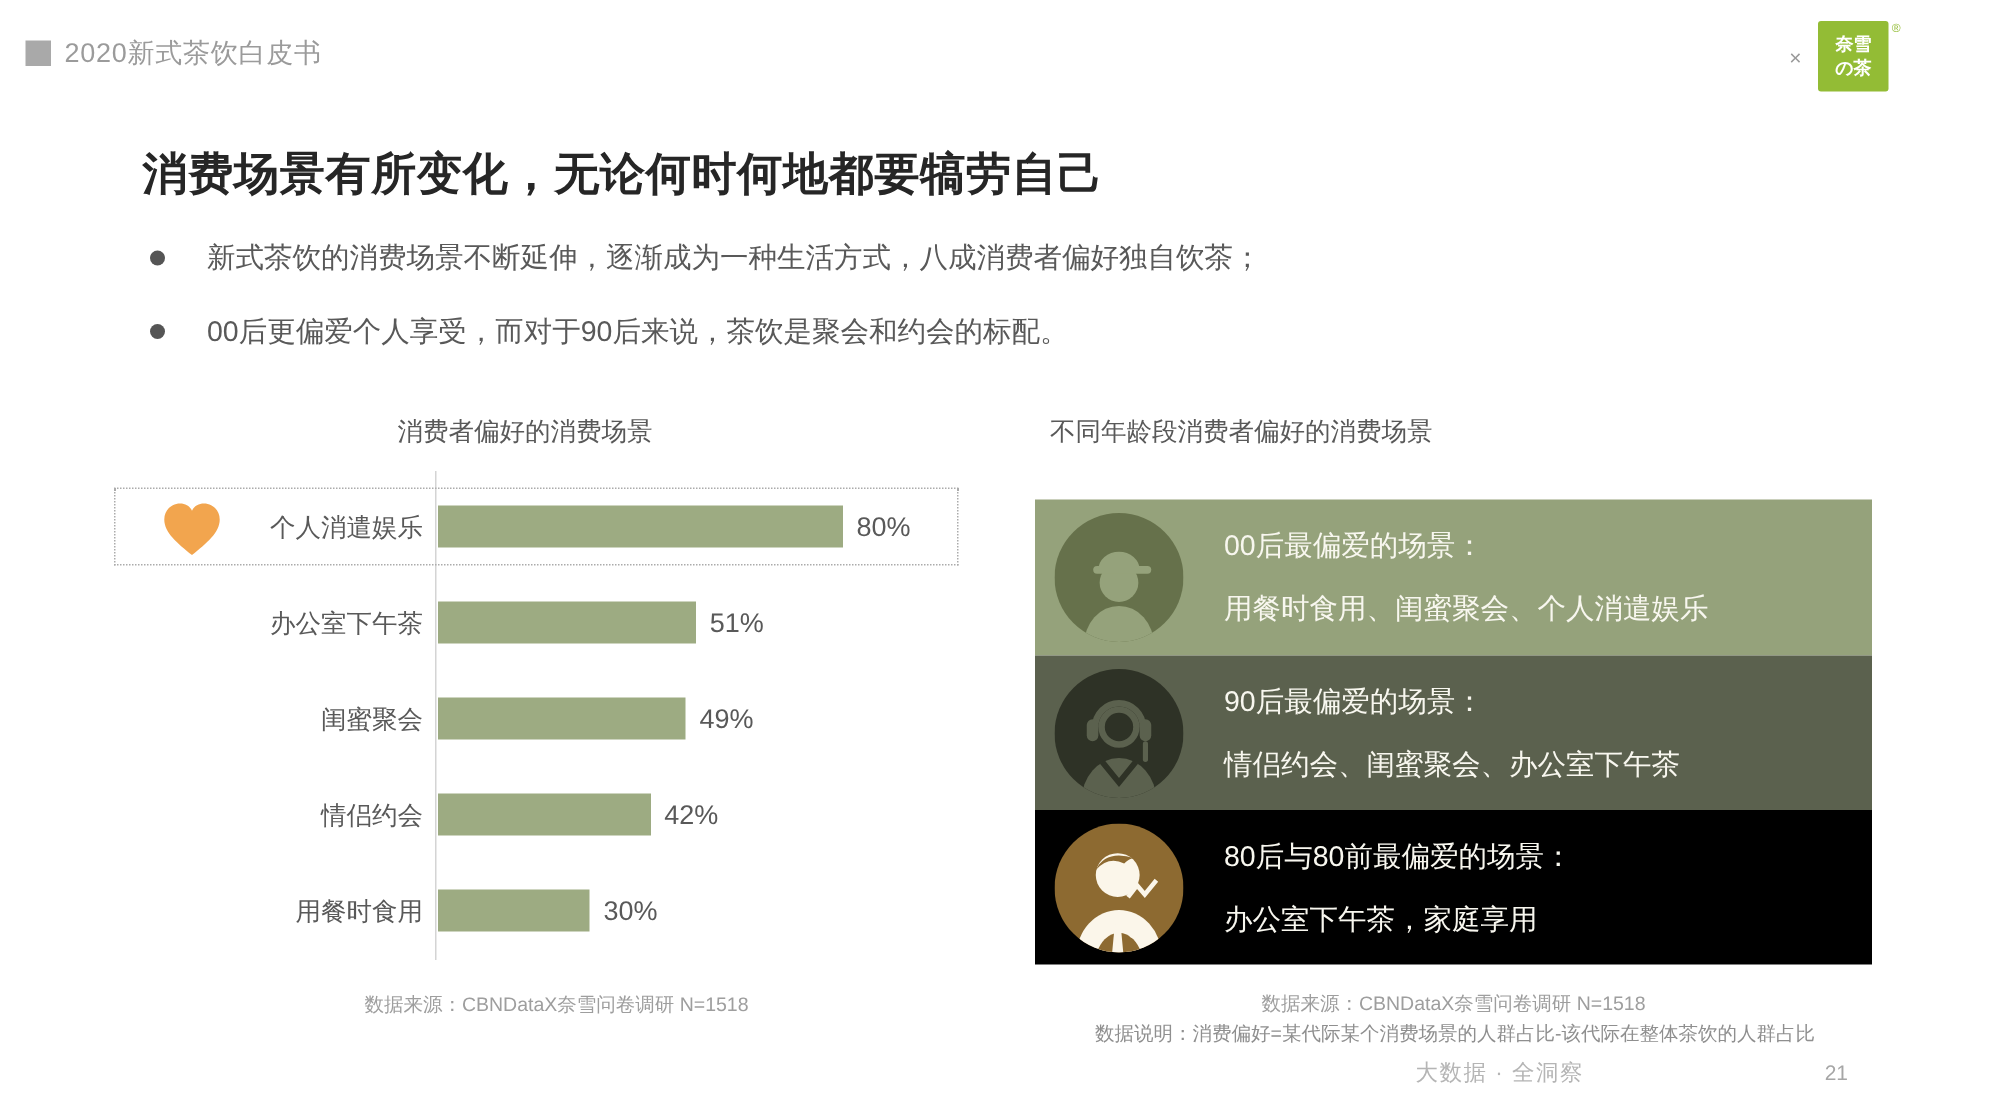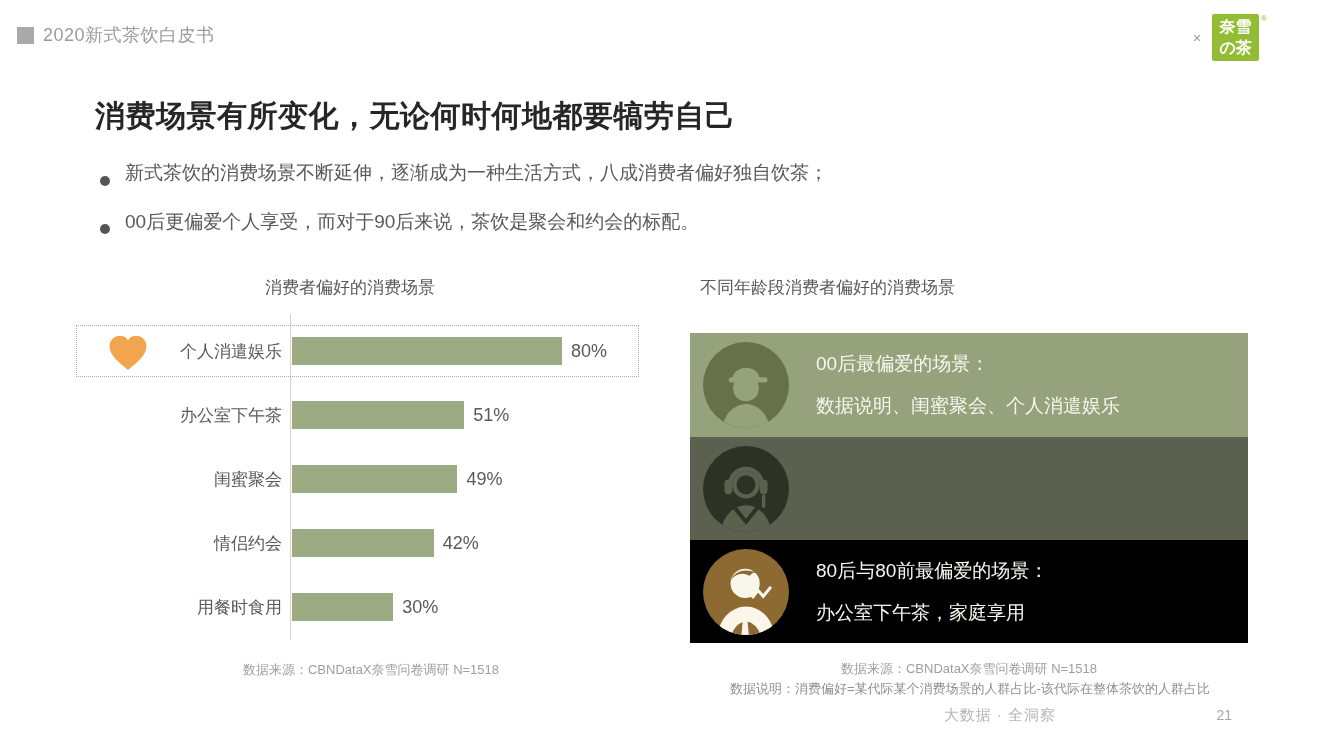--- a/index.html
+++ b/index.html
@@ -11,28 +11,28 @@
   
   .doc-title { position:absolute; left:17px; top:23px; display:flex; align-items:center; gap:9px; }
   .doc-title .sq { width:17px; height:17px; background:#a9a9a9; }
   .doc-title .txt { font-size:18px; color:#9b9b9b; letter-spacing:0.5px; }
   .logos { position:absolute; right:66px; top:14px; display:flex; align-items:center; }
   .cbn { text-align:center; }
   .cbn-word { font-size:24px; font-weight:900; color:#151515; letter-spacing:0.5px; line-height:1; }
   .cbn-tag { font-size:10px; color:#3a3a3a; letter-spacing:2.8px; margin-top:5px; font-weight:bold; }
   .x-sep { color:#9a9a9a; font-size:14px; margin:0 11px; }
   .naixue { width:47px; height:47px; background:#93bc35; color:#ffffff; font-weight:700;
-    font-size:16px; line-height:1.3; display:flex; flex-direction:column; align-items:center;
+    font-size:12px; line-height:1.3; display:flex; flex-direction:column; align-items:center;
     justify-content:center; border-radius:2px; }
   .reg { color:#93bc35; font-size:8px; margin-left:2px; align-self:flex-start; }
   
   h1.page-title { position:absolute; left:95px; top:96px; font-size:30px; font-weight:700;
     color:#262626; letter-spacing:0.5px; }
   ul.bullets { position:absolute; left:100px; top:160px; list-style:none; }
-  ul.bullets li { display:flex; align-items:flex-end; gap:15px; margin-bottom:23px; }
+  ul.bullets li { display:flex; align-items:flex-start; gap:28px; margin-bottom:23px; }
   ul.bullets .dot { width:10px; height:10px; border-radius:50%; background:#555555; margin-top:7px; flex:none; }
   ul.bullets .btxt { font-size:19px; color:#595959; line-height:1.35; }
   
   .chart-title { position:absolute; left:60px; top:276px; width:580px; text-align:center;
     font-size:17px; color:#595959; }
   .axis { position:absolute; left:290px; top:314px; width:1px; height:326px; background:#d4d4d4; }
   .chart-rows { position:absolute; left:0; top:319px; width:550px; }
   .crow { height:64px; display:flex; align-items:center; }
   .clabel { width:292px; padding-right:10px; text-align:right; font-size:17px; color:#595959; flex:none; }
   .cbar { height:28px; flex:none; }
@@ -140,41 +140,45 @@
             <circle cx="50" cy="50" r="50" fill="#66714b"></circle>
             <g clip-path="url(#cp1)" fill="#95a27b">
               <circle cx="50" cy="54" r="15"></circle>
               <path d="M34 44 a16 14 0 0 1 32 0 z"></path>
               <rect x="30" y="41" width="45" height="6" rx="3"></rect>
               <path d="M23 102 a27 30 0 0 1 54 0 z"></path>
             </g>
           </svg></span>
         <div class="btext">
           <div class="bheading">00后最偏爱的场景：</div>
-          <div class="bscenes">数据说明、闺蜜聚会、个人消遣娱乐</div>
+          <div class="bscenes">用餐时食用、闺蜜聚会、个人消遣娱乐</div>
         </div>
       </div>
       <div class="band" style="background: rgb(91, 97, 78);">
         <span class="avatar"><svg width="86" height="86" viewBox="0 0 100 100">
             <defs>
               <clipPath id="cp2">
                 <circle cx="50" cy="50" r="50"></circle>
               </clipPath>
             </defs>
             <circle cx="50" cy="50" r="50" fill="#2e3226"></circle>
             <g clip-path="url(#cp2)">
               <circle cx="50" cy="45" r="13.5" fill="none" stroke="#5b614e" stroke-width="5"></circle>
               <path d="M31.5 45 a18.5 18.5 0 0 1 37 0" fill="none" stroke="#5b614e" stroke-width="5"></path>
               <rect x="25" y="39" width="9" height="17" rx="4.5" fill="#5b614e"></rect>
               <rect x="66" y="39" width="9" height="17" rx="4.5" fill="#5b614e"></rect>
               <rect x="68.5" y="56" width="4" height="16" rx="2" fill="#5b614e"></rect>
               <path d="M21 102 a29 33 0 0 1 58 0 z" fill="#5b614e"></path>
               <path d="M37 72 L50 88 L63 72" fill="none" stroke="#2e3226" stroke-width="4.5"></path>
             </g>
           </svg></span>
+        <div class="btext">
+          <div class="bheading">90后最偏爱的场景：</div>
+          <div class="bscenes">情侣约会、闺蜜聚会、办公室下午茶</div>
+        </div>
       </div>
       <div class="band" style="background: #000000;">
         <span class="avatar"><svg width="86" height="86" viewBox="0 0 100 100">
             <defs>
               <clipPath id="cp3">
                 <circle cx="50" cy="50" r="50"></circle>
               </clipPath>
             </defs>
             <circle cx="50" cy="50" r="50" fill="#8d6a31"></circle>
             <g clip-path="url(#cp3)">

